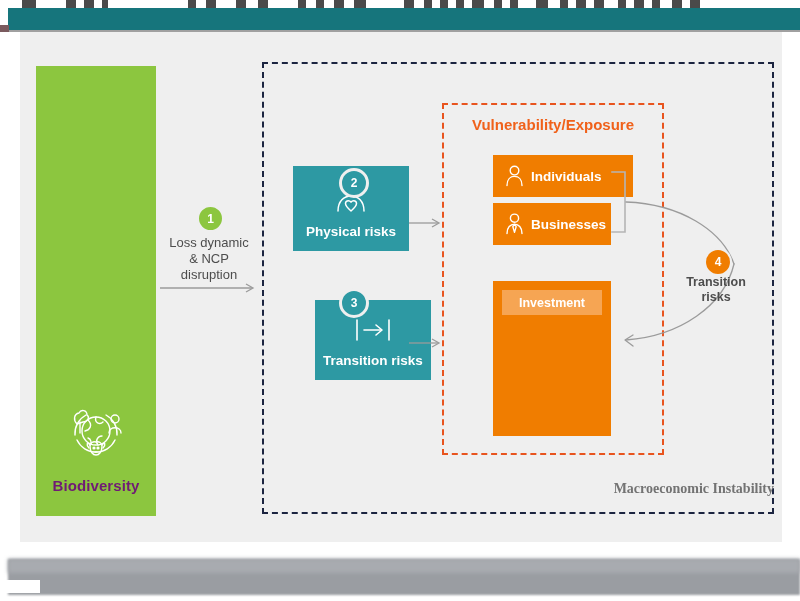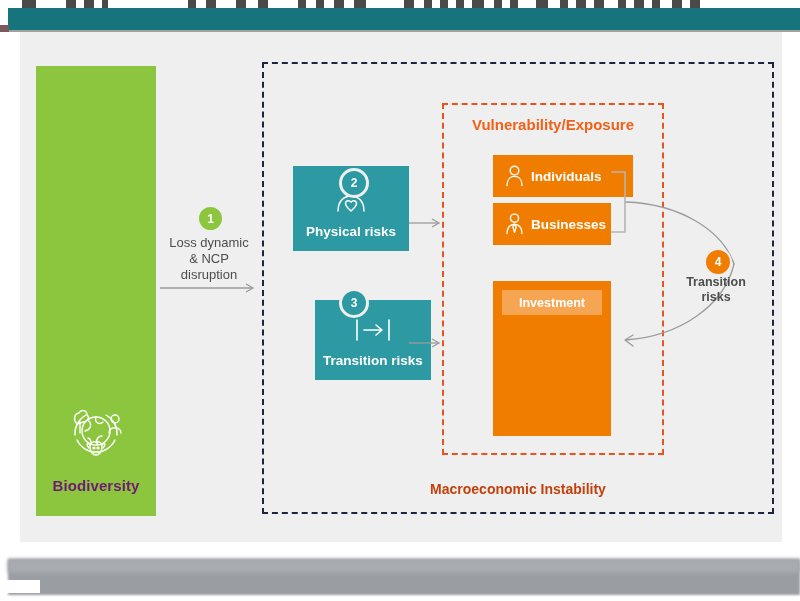--- a/index.html
+++ b/index.html
@@ -189,24 +189,25 @@
     position: absolute;
     left: 262px; top: 62px;
     width: 512px; height: 452px;
     border: 2px dashed #1b2440;
     box-sizing: border-box;
   }
   #macro-label {
     position: absolute;
     left: 262px; top: 481px;
     width: 512px;
-    text-align: center;
+    text-align: right;
     font-size: 14px;
     font-weight: bold;
-    color: #c2410c;
+    color: #737373;
+    font-family: Liberation Serif, serif;
   }
 
   
   .risk-box {
     position: absolute;
     background: #2d99a3;
     display: flex;
     flex-direction: column;
     align-items: center;
     justify-content: flex-end;

